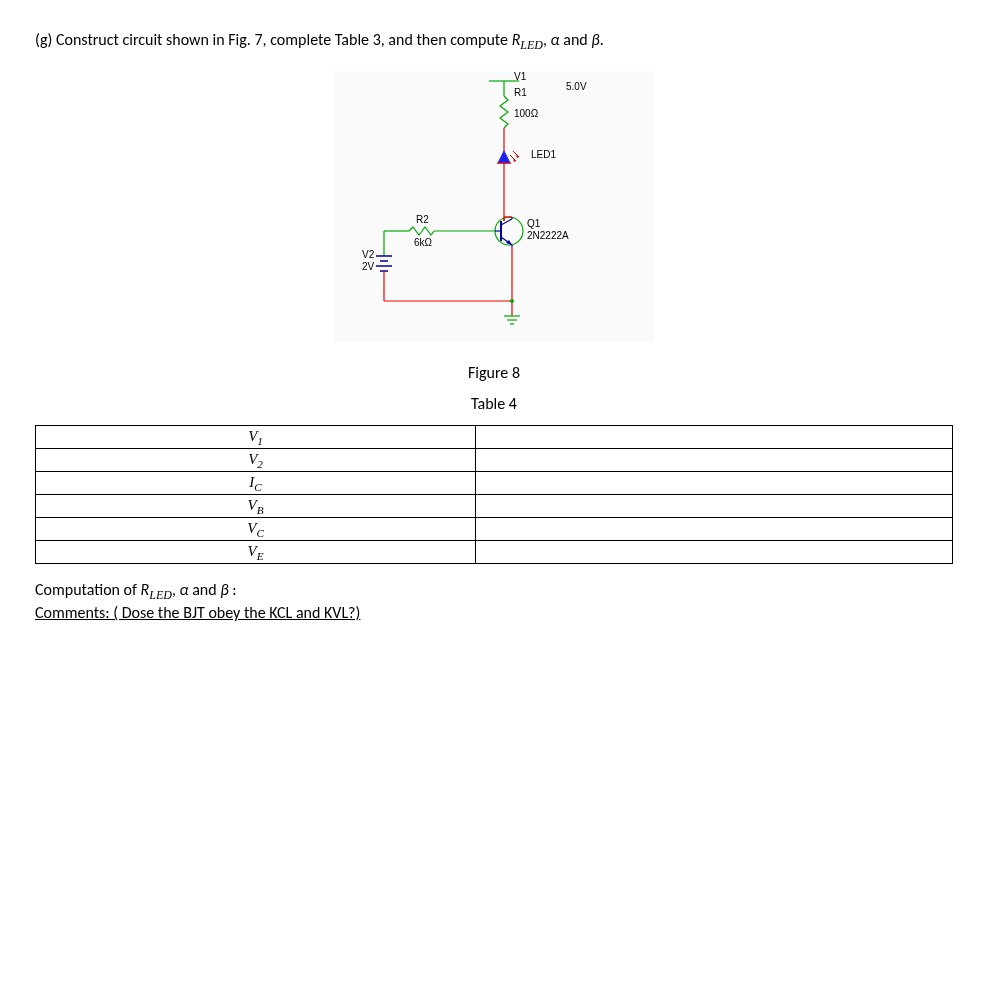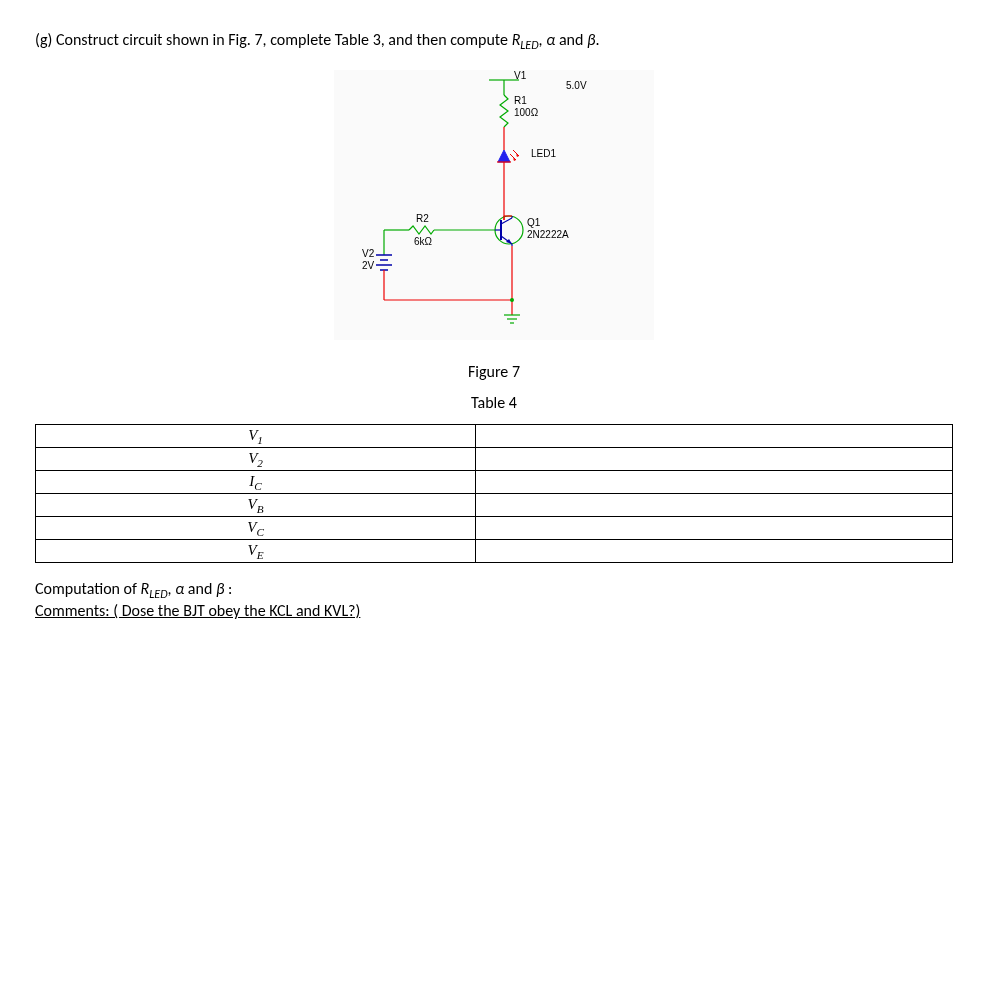--- a/index.html
+++ b/index.html
@@ -9,21 +9,21 @@
     background: #fff;
     margin: 0;
     padding: 30px 35px;
     width: 988px;
     box-sizing: border-box;
   }
   .prompt {
     margin-bottom: 18px;
   }
   .ital { font-style: italic; }
-  .sub { font-size: 0.75em; vertical-align: sub; }
+  .sub { font-size: 0.75em; vertical-align: sub; font-family: Liberation Serif, serif; }
   .figure-wrap {
     text-align: center;
   }
   .schematic {
     display: inline-block;
     position: relative;
     width: 320px;
     height: 270px;
     background: #fafafa;
     background-image:
@@ -122,32 +122,32 @@
       <line x1="50" y1="230" x2="178" y2="230" stroke="#e00" stroke-width="1.2"></line>
       <line x1="178" y1="176" x2="178" y2="245" stroke="#e00" stroke-width="1.2"></line>
 
       <line x1="170" y1="245" x2="186" y2="245" stroke="#0a0" stroke-width="1.2"></line>
       <line x1="173" y1="249" x2="183" y2="249" stroke="#0a0" stroke-width="1.2"></line>
       <line x1="176" y1="253" x2="180" y2="253" stroke="#0a0" stroke-width="1.2"></line>
       <circle cx="178" cy="230" r="2" fill="#0a0"></circle>
     </svg>
     <div class="sch-label" style="left:180px;top:0px;">V1</div>
     <div class="sch-label" style="left:192px;top:10px;padding-left:40px;">5.0V</div>
-    <div class="sch-label" style="left:180px;top:25px;">R1</div>
+    <div class="sch-label" style="left:180px;top:16px;">R1</div>
     <div class="sch-label" style="left:180px;top:37px;">100Ω</div>
     <div class="sch-label" style="left:197px;top:78px;">LED1</div>
     <div class="sch-label" style="left:193px;top:147px;">Q1</div>
     <div class="sch-label" style="left:193px;top:159px;">2N2222A</div>
     <div class="sch-label" style="left:82px;top:143px;">R2</div>
     <div class="sch-label" style="left:80px;top:166px;">6kΩ</div>
     <div class="sch-label" style="left:28px;top:178px;">V2</div>
     <div class="sch-label" style="left:28px;top:190px;">2V</div>
   </div>
 
-  <div class="caption">Figure 7</div>
+  <div class="caption">Figure 8</div>
   <div class="caption">Table 4</div>
 </div>
 
 <table class="data">
   <tbody id="tbody">
       <tr>
         <td class="rowlabel"><span>V</span><span class="sub">1</span></td>
         <td></td>
       </tr>
       <tr>

